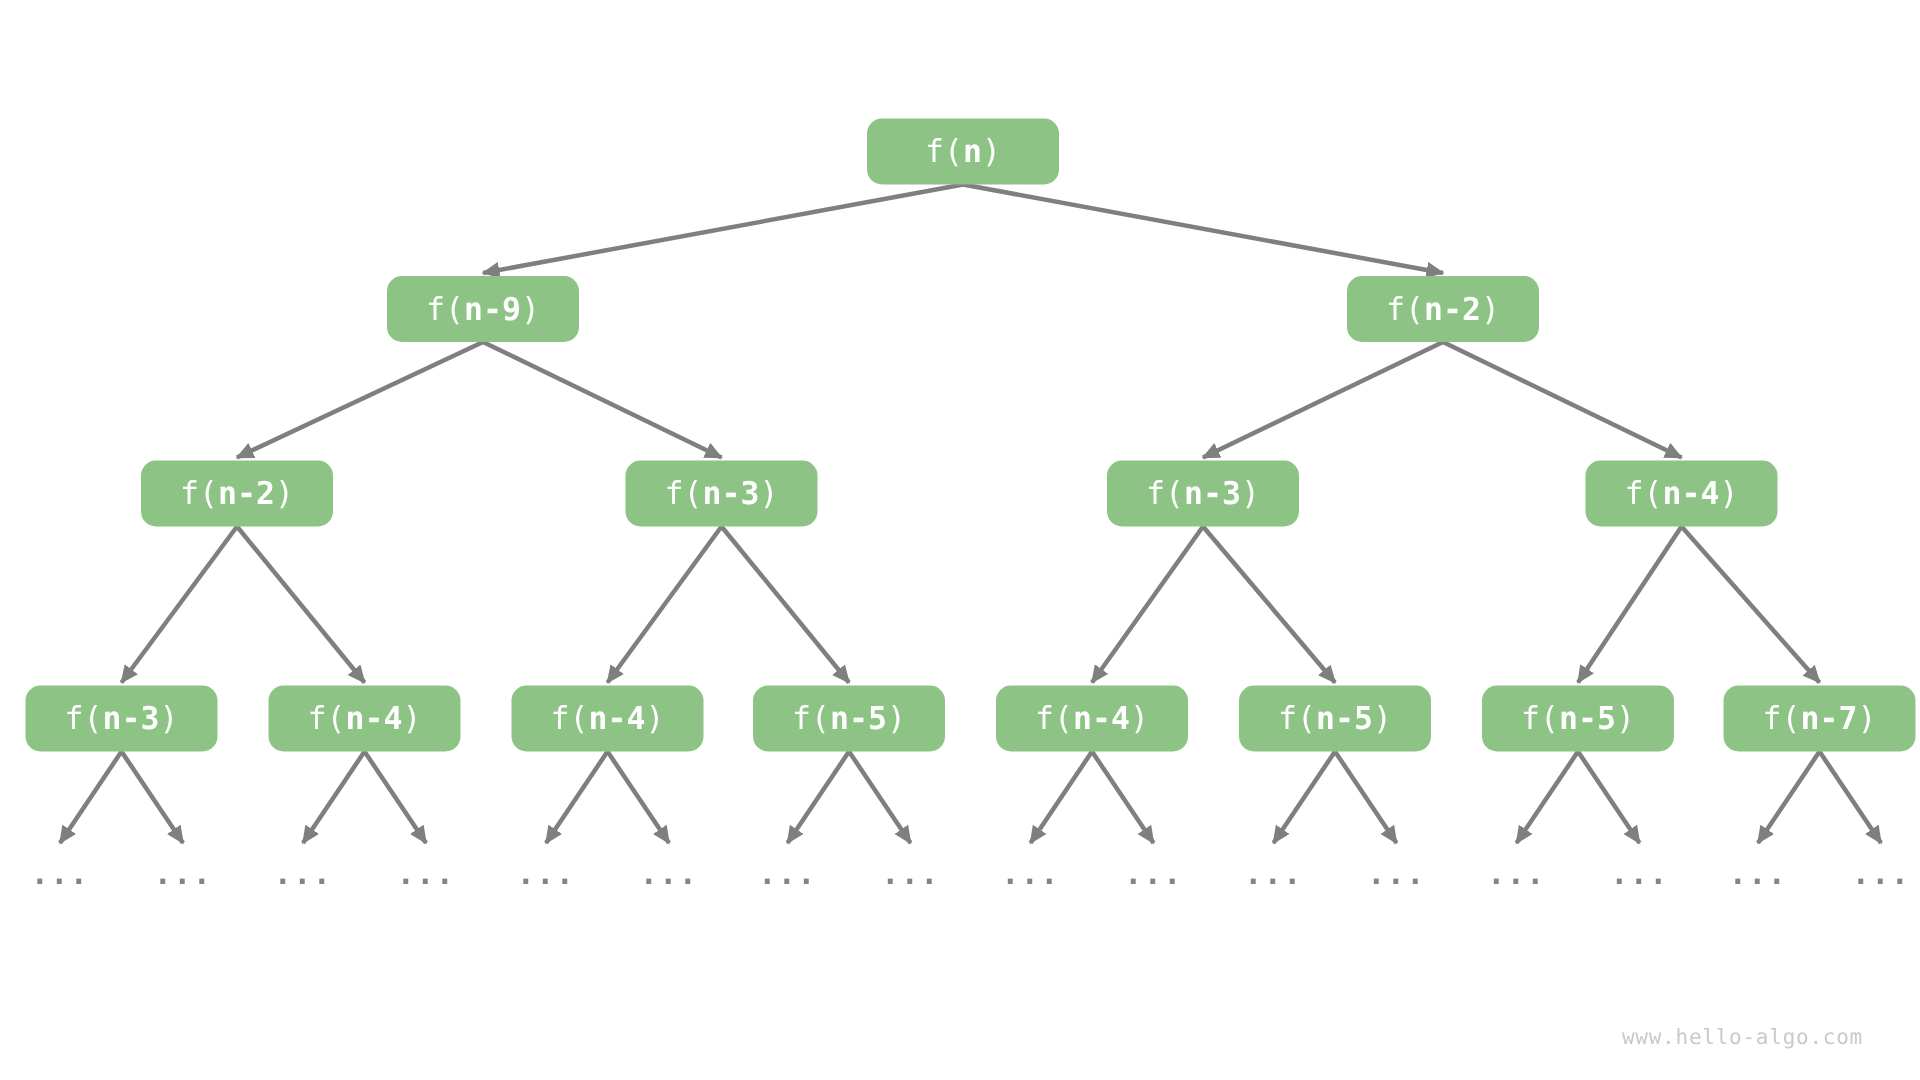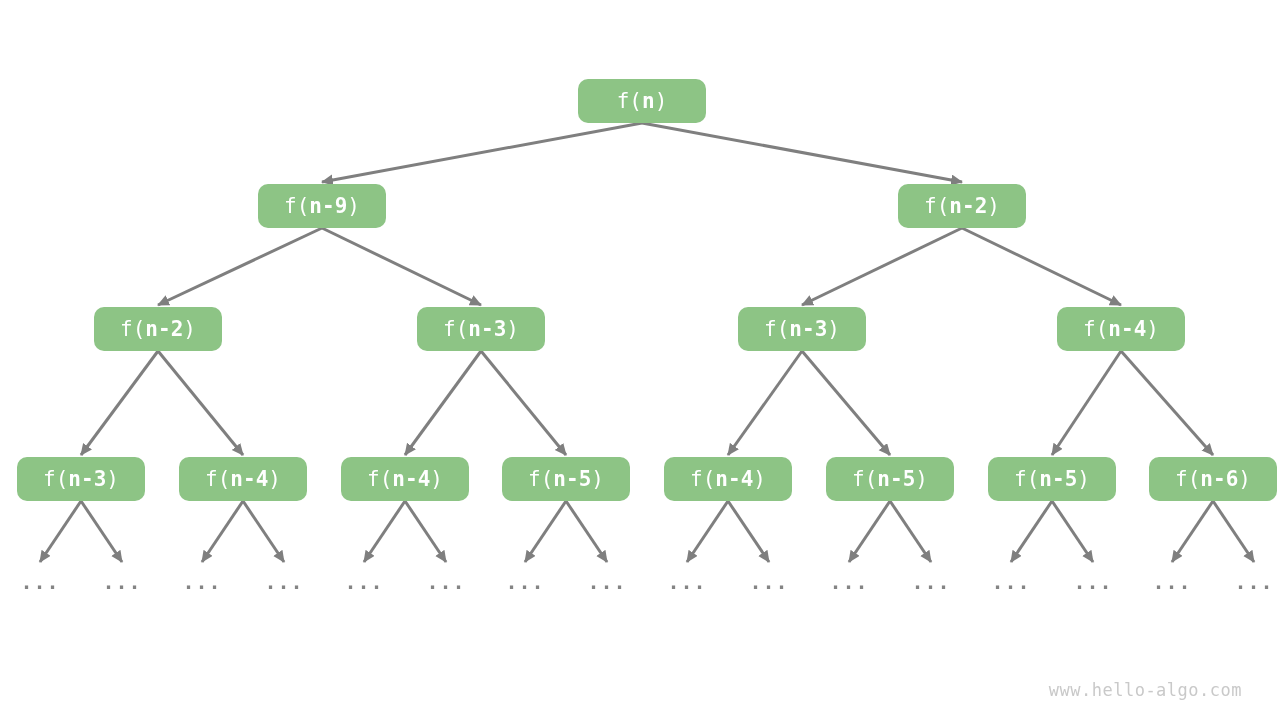--- a/index.html
+++ b/index.html
@@ -51,21 +51,21 @@
     font-size: 20px;
     font-weight: bold;
     letter-spacing: 1px;
     line-height: 1;
   }
   .watermark {
     position: absolute;
     right: 38px;
     bottom: 20px;
     color: var(--watermark, #c9c9c9);
-    font-size: 17px;
+    font-size: 14px;
     letter-spacing: 0.5px;
   }
 </style>
 </head>
 <body>
 
 <div class="canvas" style="--bg: #ffffff; --node-fill: #8dc485; --node-text: #ffffff; --arrow: #7f7f7f; --ellipsis: #848484; --watermark: #c9c9c9;">
   <svg id="edge-layer" width="1280" height="720" viewBox="0 0 1280 720">
     <defs>
       <marker id="arrowhead" markerUnits="userSpaceOnUse" markerWidth="14" markerHeight="12" refX="11" refY="5.5" orient="auto">
@@ -171,21 +171,21 @@
         <span class="arg">n-5</span>
         <span>)</span>
       </div>
       <div class="node" style="left: 988px; top: 457px;">
         <span>f(</span>
         <span class="arg">n-5</span>
         <span>)</span>
       </div>
       <div class="node" style="left: 1149px; top: 457px;">
         <span>f(</span>
-        <span class="arg">n-6</span>
+        <span class="arg">n-7</span>
         <span>)</span>
       </div>
     </div>
   <div id="leaves">
       <div class="ellipsis" style="left: 10px; top: 572px;">...</div>
       <div class="ellipsis" style="left: 92px; top: 572px;">...</div>
       <div class="ellipsis" style="left: 172px; top: 572px;">...</div>
       <div class="ellipsis" style="left: 254px; top: 572px;">...</div>
       <div class="ellipsis" style="left: 334px; top: 572px;">...</div>
       <div class="ellipsis" style="left: 416px; top: 572px;">...</div>

